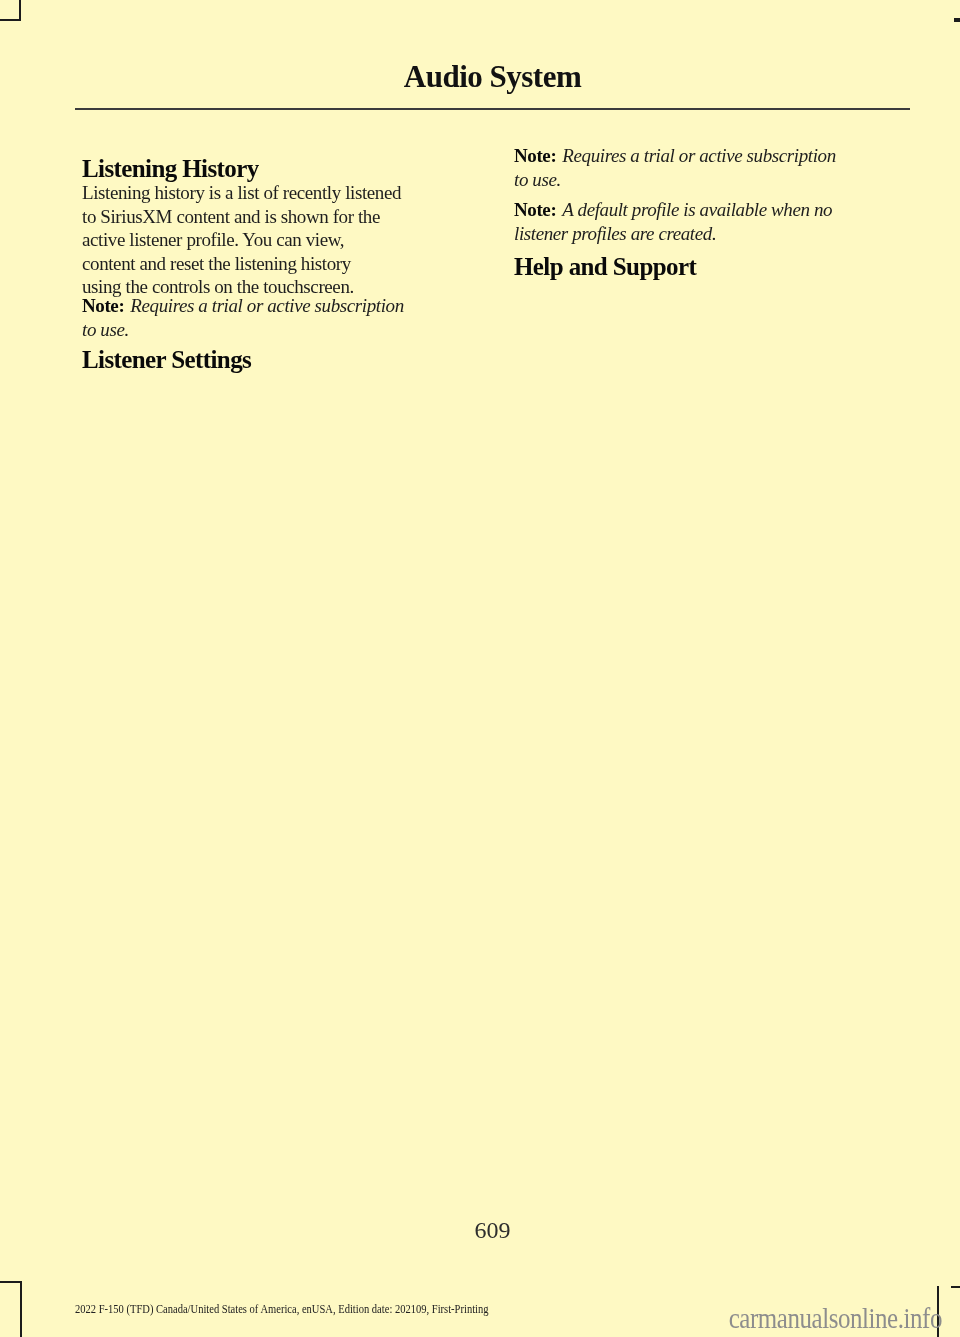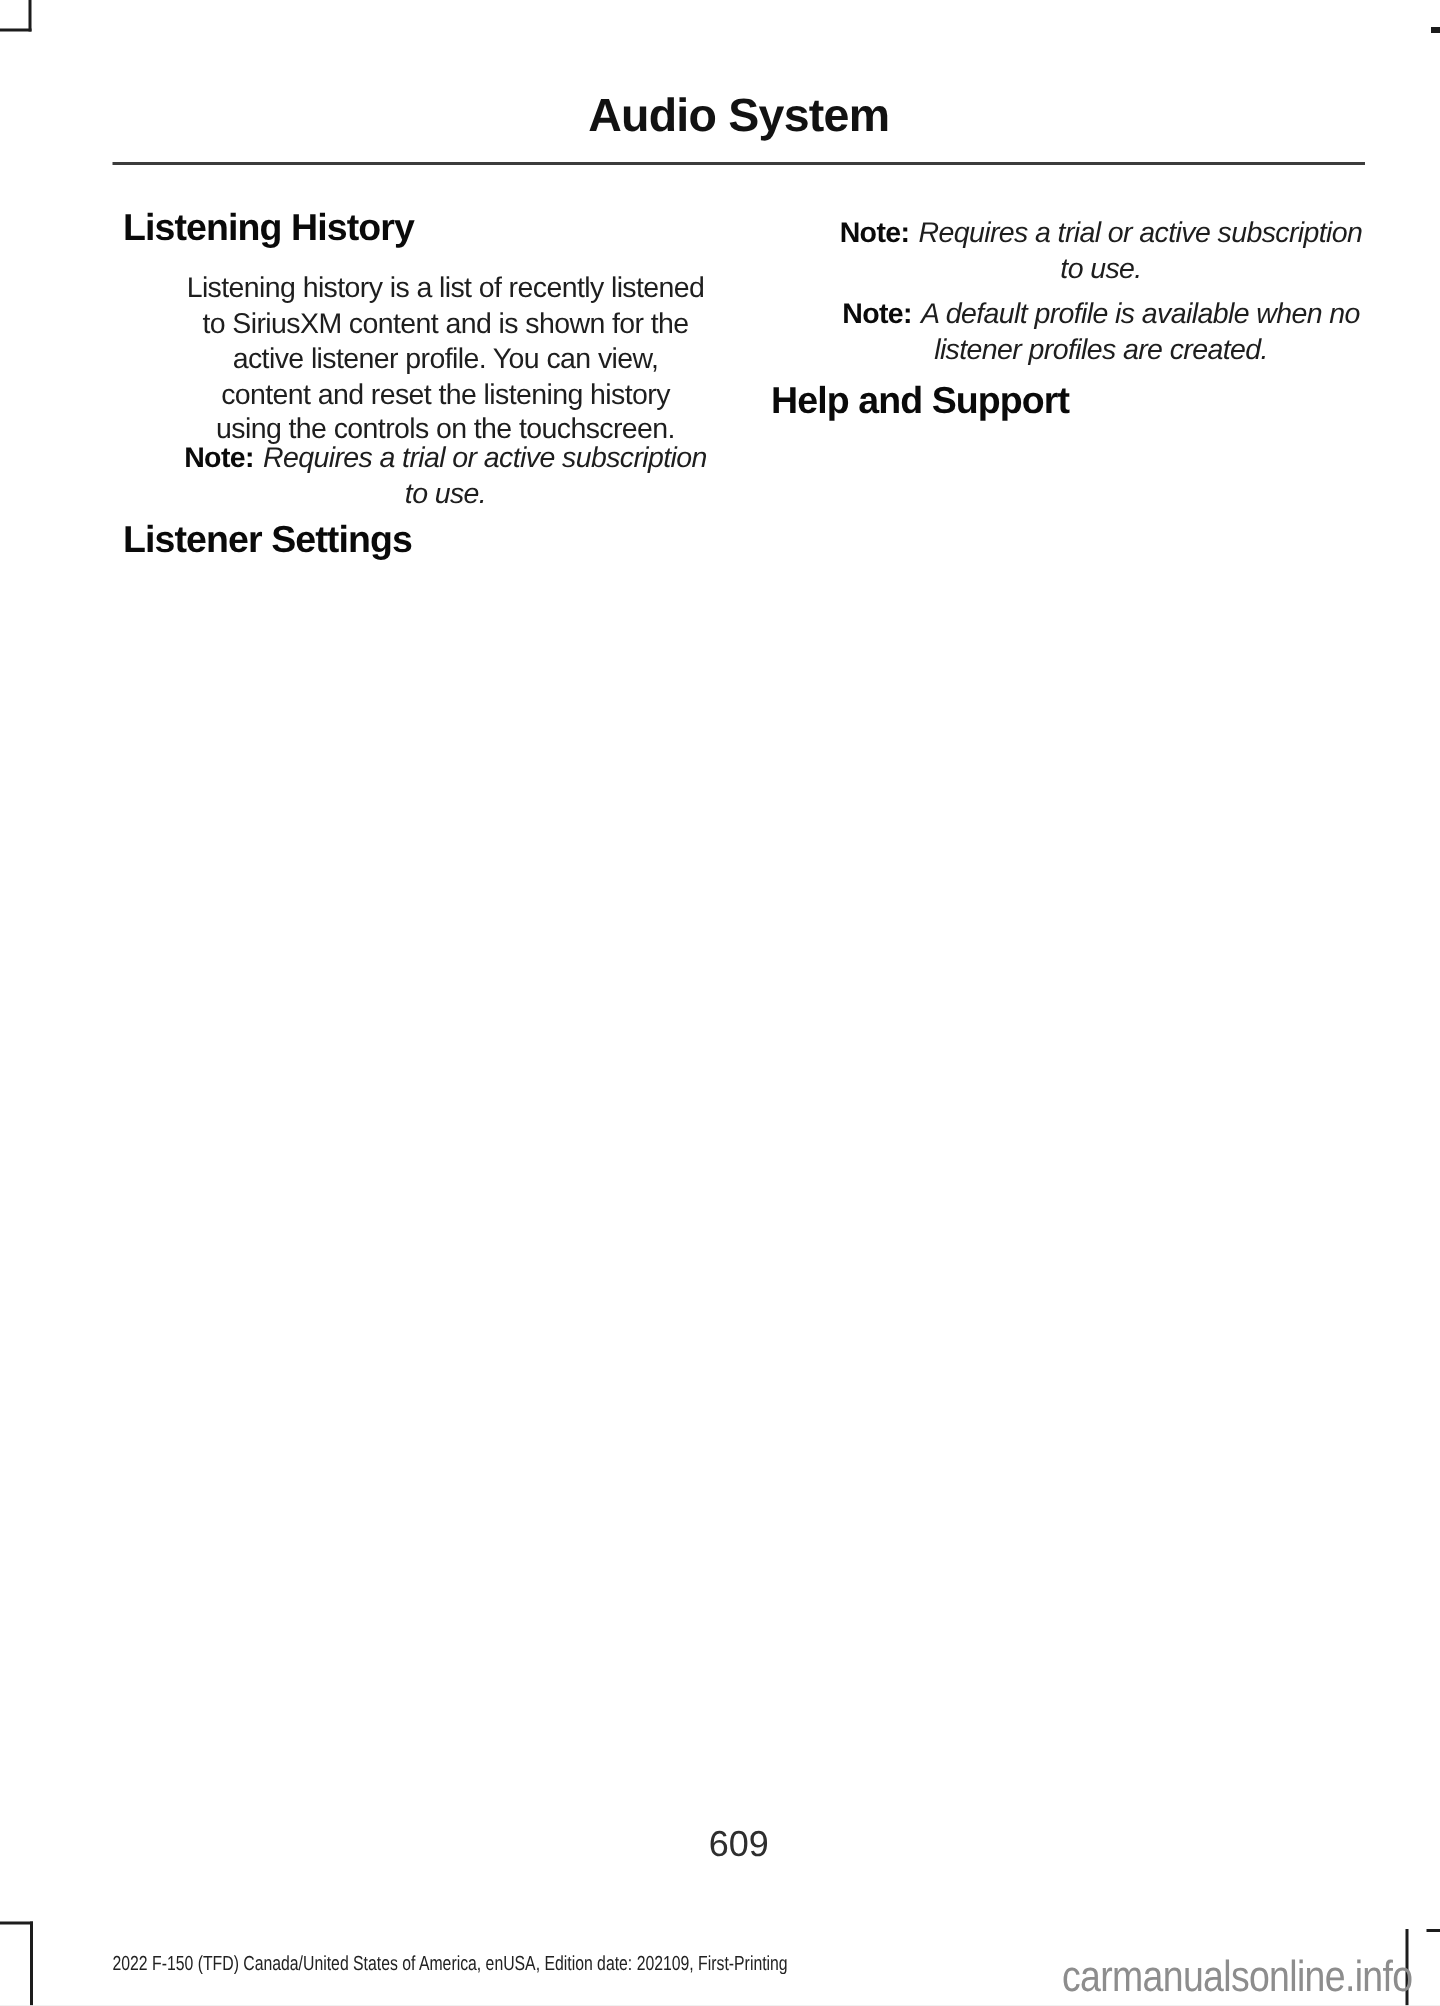--- a/index.html
+++ b/index.html
@@ -1,21 +1,21 @@
 <!DOCTYPE html>
 <html><head>
 <meta charset="utf-8">
 <style>
   html, body { margin: 0; padding: 0; background: #e8e8e8; }
   .page {
     position: relative;
     width: 960px;
     height: 1337px;
-    background: #ffffff;
-    font-family: Liberation Sans, sans-serif;
+    background: #fef9c3;
+    font-family: Liberation Serif, serif;
     color: #1e1e1e;
     overflow: hidden;
   }
   .abs { position: absolute; }
 
   
   .mark { position: absolute; background: #1c1c1c; }
 
   
   .doc-title {
@@ -26,21 +26,21 @@
   }
   .header-rule {
     left: 75px; top: 108px; width: 835px; height: 2px;
     background: #3c3c3c;
   }
 
   
   .lines { white-space: pre; }
   .body-block {
     font-size: 19px; line-height: 23.5px; letter-spacing: -0.4px;
-    color: #1e1e1e; margin: 0; text-align: center;
+    color: #1e1e1e; margin: 0;
   }
   .heading {
     font-size: 25px; line-height: 28px; font-weight: bold;
     letter-spacing: -0.6px; color: #0a0a0a; margin: 0;
   }
   .note-label { font-weight: bold; color: #0a0a0a; }
   .note-text { font-style: italic; margin-left: 6px; white-space: pre; }
 
   .left-col-x  { left: 82px; width: 430px; }
   .right-col-x { left: 514px; width: 440px; }
@@ -73,21 +73,21 @@
   <div class="mark" style="left:0; top:19px; width:21px; height:2px;"></div>
   <div class="mark" style="left:954px; top:18px; width:6px; height:4px;"></div>
   <div class="mark" style="left:0; top:1281px; width:22px; height:2px;"></div>
   <div class="mark" style="left:20px; top:1281px; width:2px; height:56px;"></div>
   <div class="mark" style="left:937px; top:1286px; width:2px; height:51px;"></div>
   <div class="mark" style="left:951px; top:1286px; width:9px; height:2px;"></div>
 
   <div class="abs doc-title">Audio System</div>
   <div class="abs header-rule"></div>
 
-  <h2 class="abs heading left-col-x" style="top:138px;">Listening History</h2>
+  <h2 class="abs heading left-col-x" style="top:155px;">Listening History</h2>
 
   <p class="abs body-block lines left-col-x" style="top:181px;">Listening history is a list of recently listened
 to SiriusXM content and is shown for the
 active listener profile. You can view,
 content and reset the listening history
 using the controls on the touchscreen.</p>
 
   <p class="abs body-block left-col-x" style="top:294px;"><span class="note-label">Note:</span><span class="note-text">Requires a trial or active subscription
 to use.</span></p>
 

